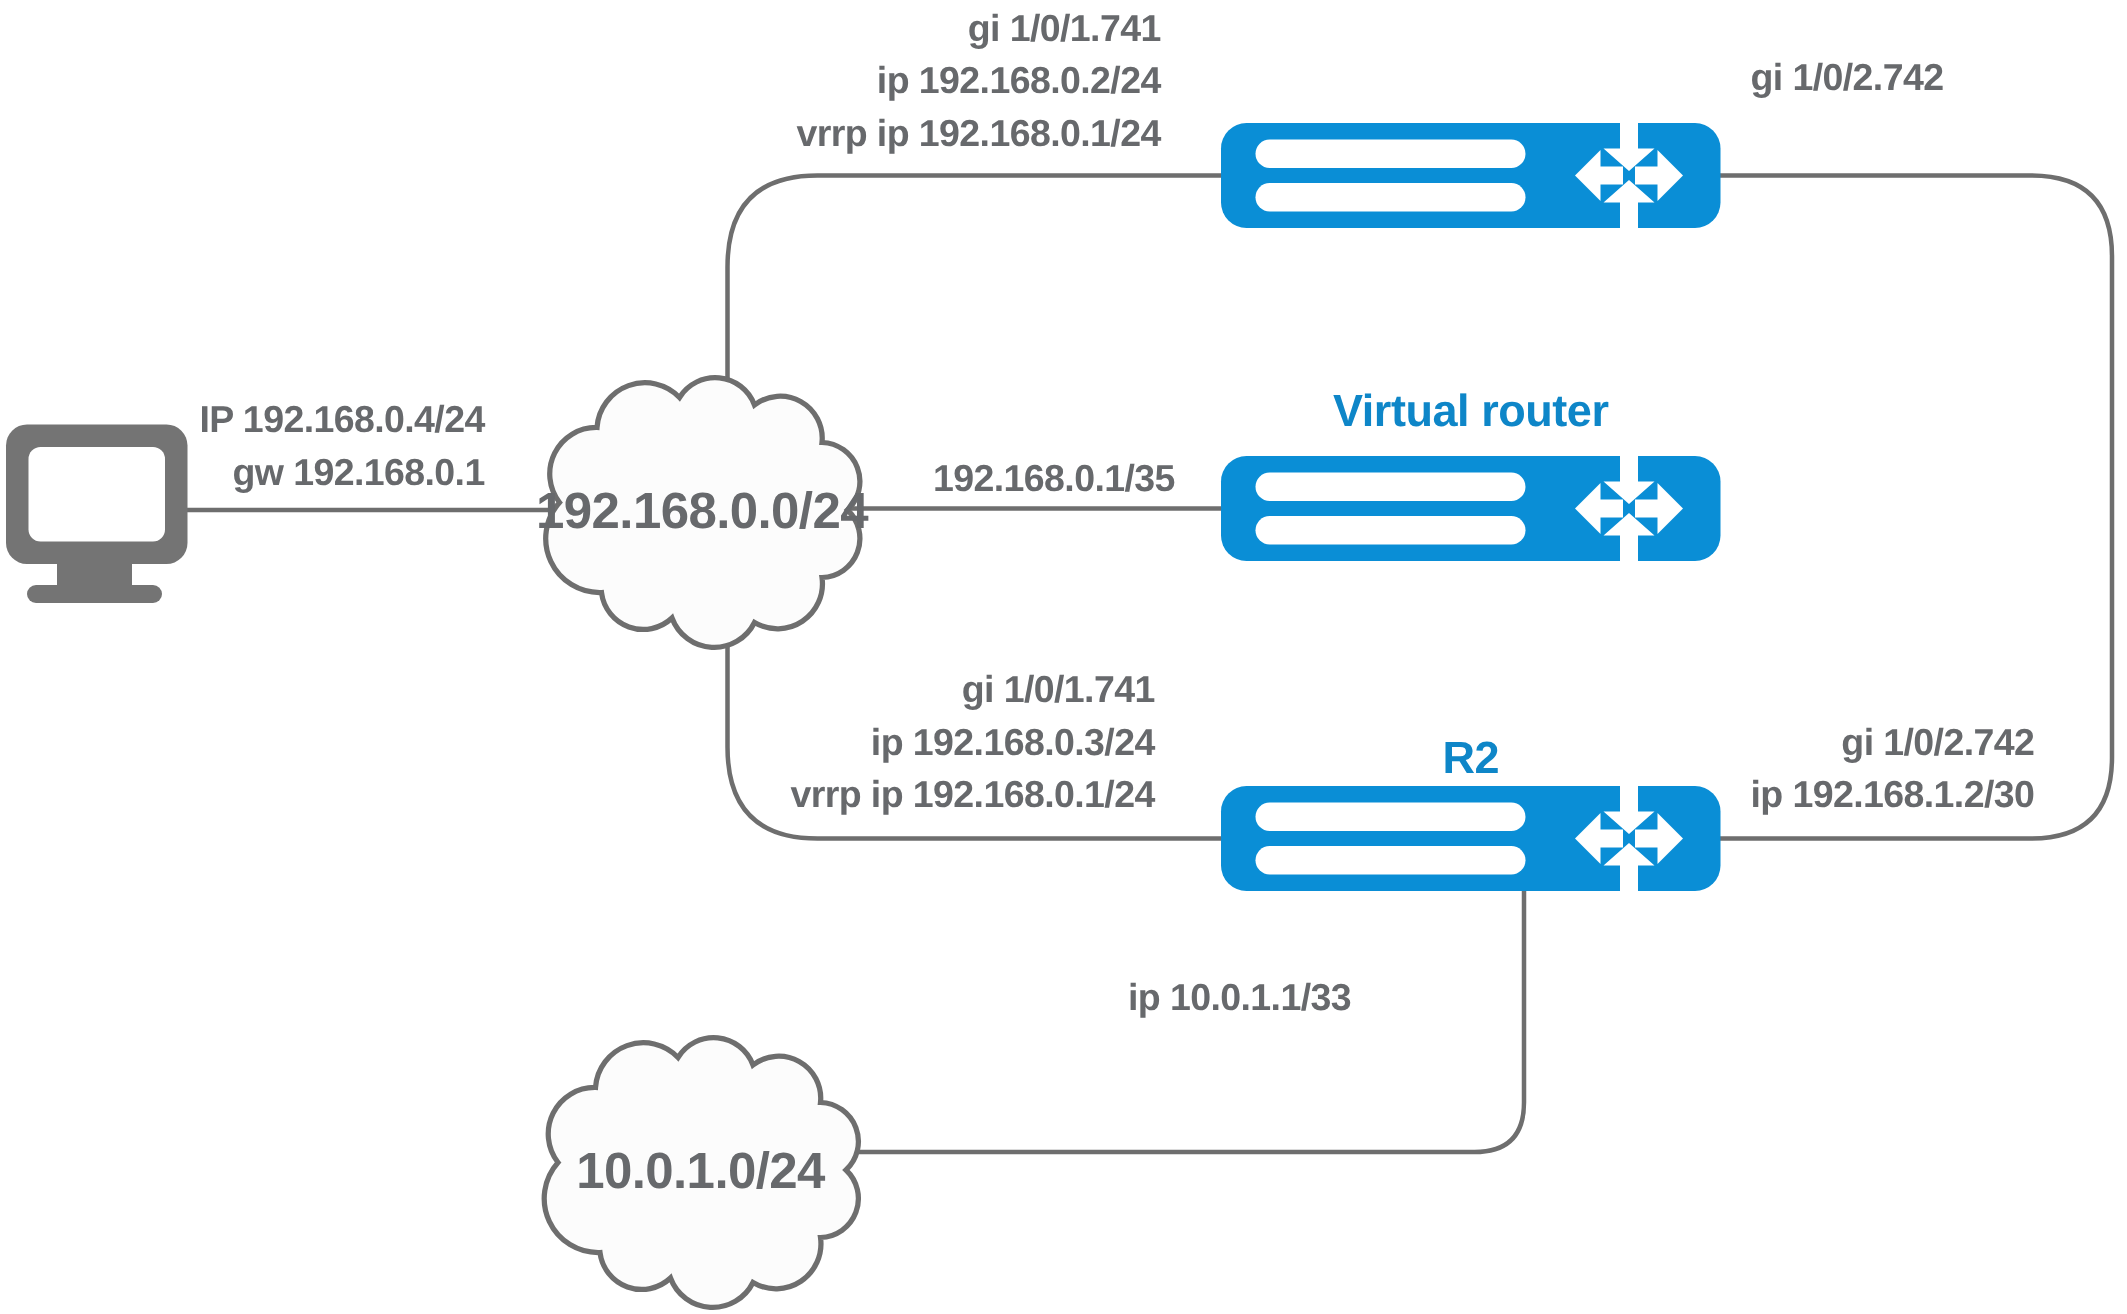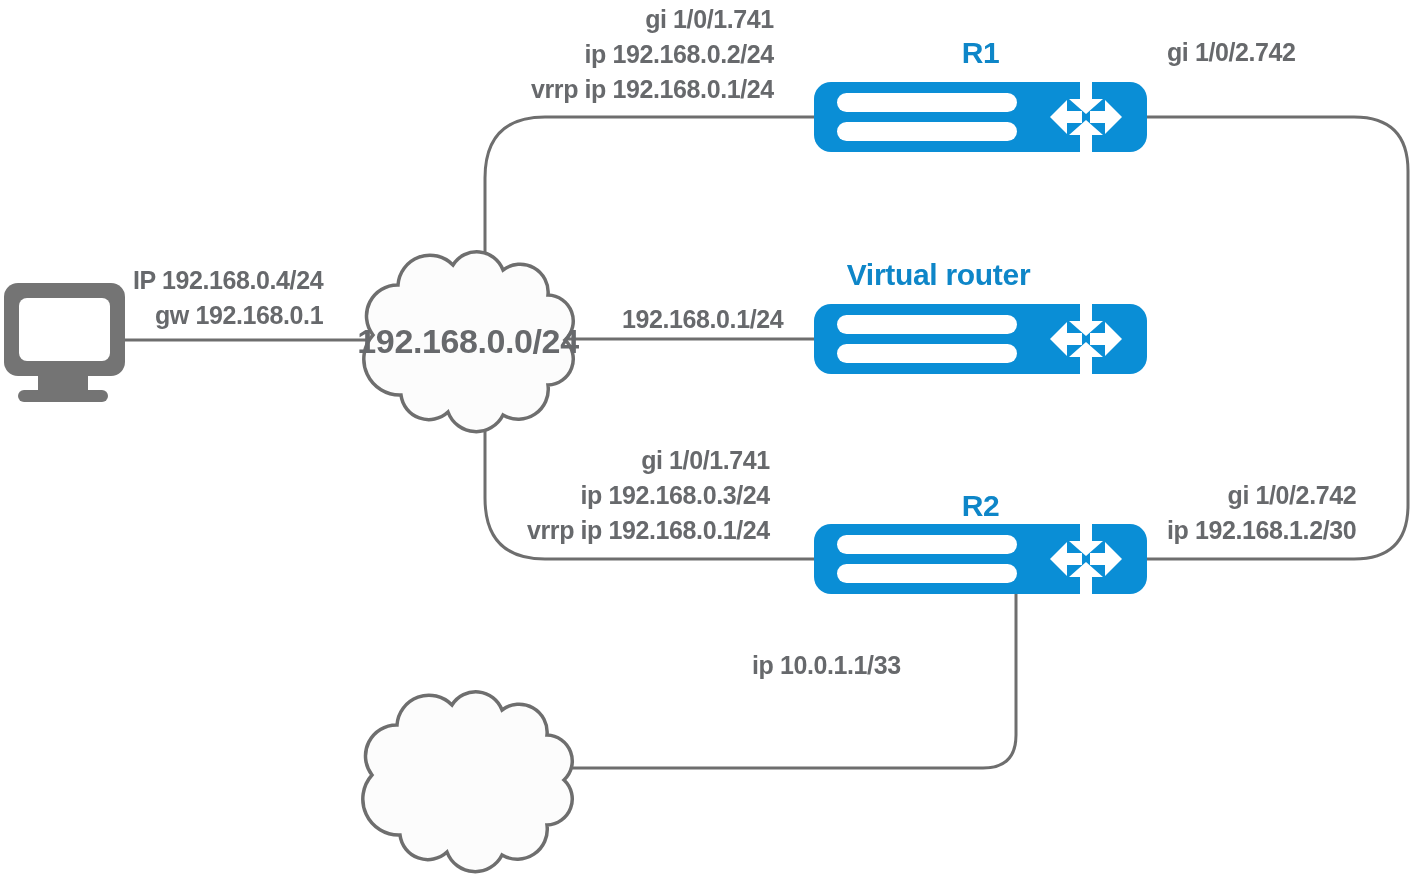--- a/index.html
+++ b/index.html
@@ -79,43 +79,43 @@
     <use href="#router" x="814" y="524" width="333" height="70"></use>
 
     <g>
       <rect class="pc-part" x="4" y="283" width="121" height="93" rx="14"></rect>
       <rect class="pc-screen" x="19" y="298" width="91" height="63" rx="8"></rect>
       <rect class="pc-part" x="38" y="374" width="50" height="17"></rect>
       <rect class="pc-part" x="18" y="390" width="90" height="12" rx="6"></rect>
     </g>
   </svg>
 
-  <div class="title" style="left:814px; top:35px;">R1</div>
-  <div class="title" style="left:772px; top:257px;">Virtual router</div>
+  <div class="title" style="left:814px; top:257px;">Virtual router</div>
   <div class="title" style="left:814px; top:488px;">R2</div>
 
   <div class="cloud-label" style="left:353px; top:324px;">192.168.0.0/24</div>
+  <div class="cloud-label" style="left:352px; top:764px;">10.0.1.0/24</div>
 
   <div class="txt" style="left:133px; top:263px;">
     <div>IP 192.168.0.4/24</div>
     <div>gw 192.168.0.1</div>
   </div>
 
   <div class="txt" style="left:531px; top:2px;">
     <div>gi 1/0/1.741</div>
     <div>ip 192.168.0.2/24</div>
     <div>vrrp ip 192.168.0.1/24</div>
   </div>
 
   <div class="txt" style="left:1167px; top:35px;">
     <div>gi 1/0/2.742</div>
   </div>
 
   <div class="txt" style="left:622px; top:302px;">
-    <div>192.168.0.1/24</div>
+    <div>192.168.0.1/35</div>
   </div>
 
   <div class="txt" style="left:527px; top:443px;">
     <div>gi 1/0/1.741</div>
     <div>ip 192.168.0.3/24</div>
     <div>vrrp ip 192.168.0.1/24</div>
   </div>
 
   <div class="txt" style="left:1167px; top:478px;">
     <div>gi 1/0/2.742</div>

